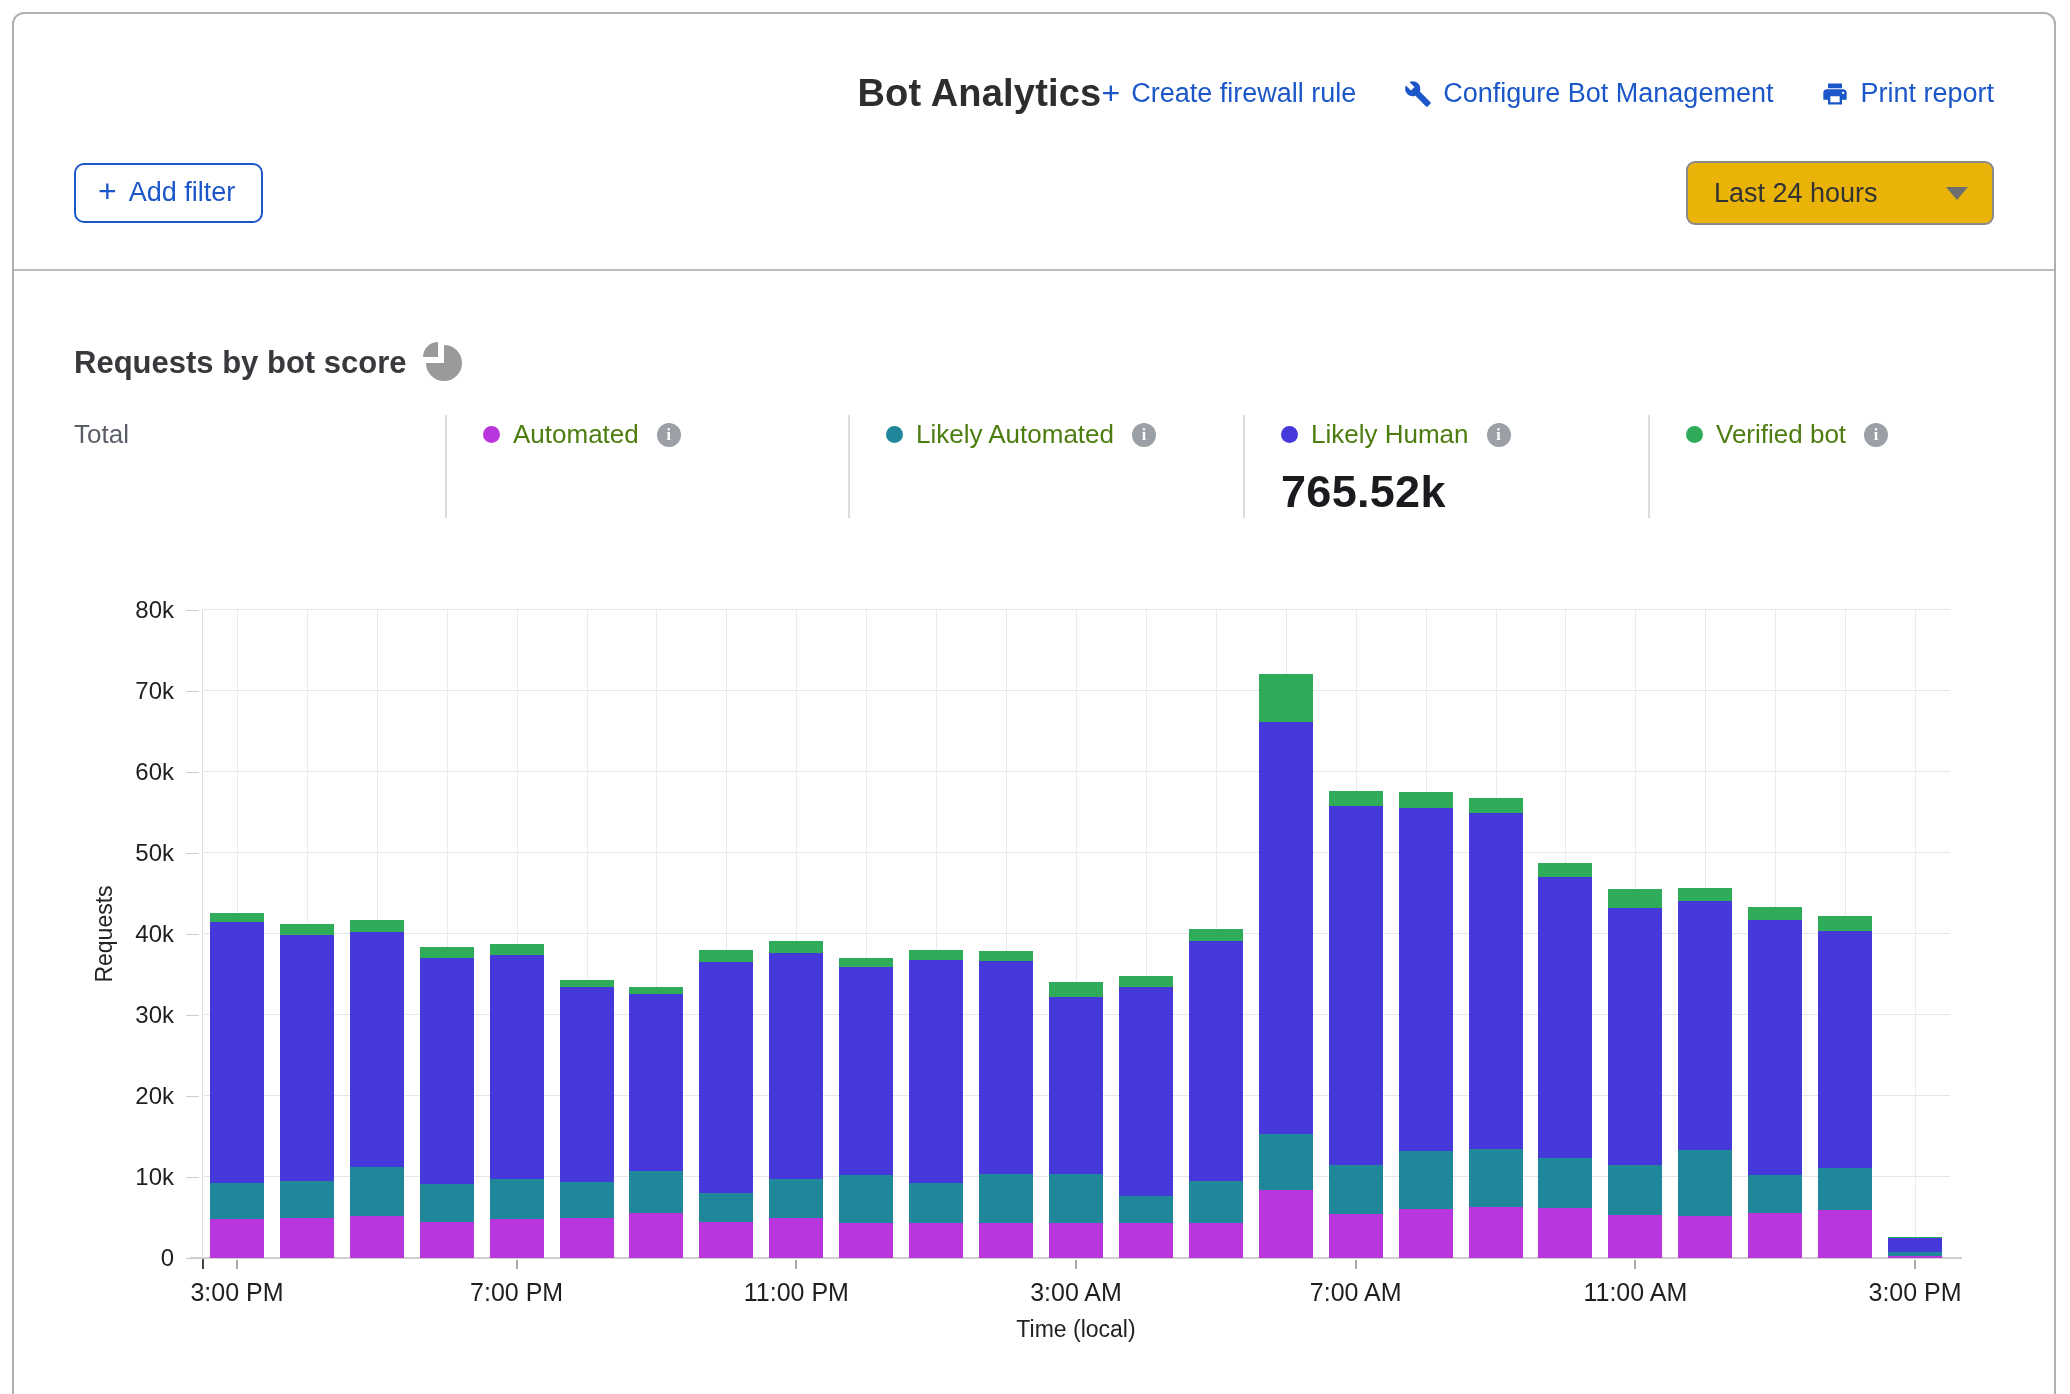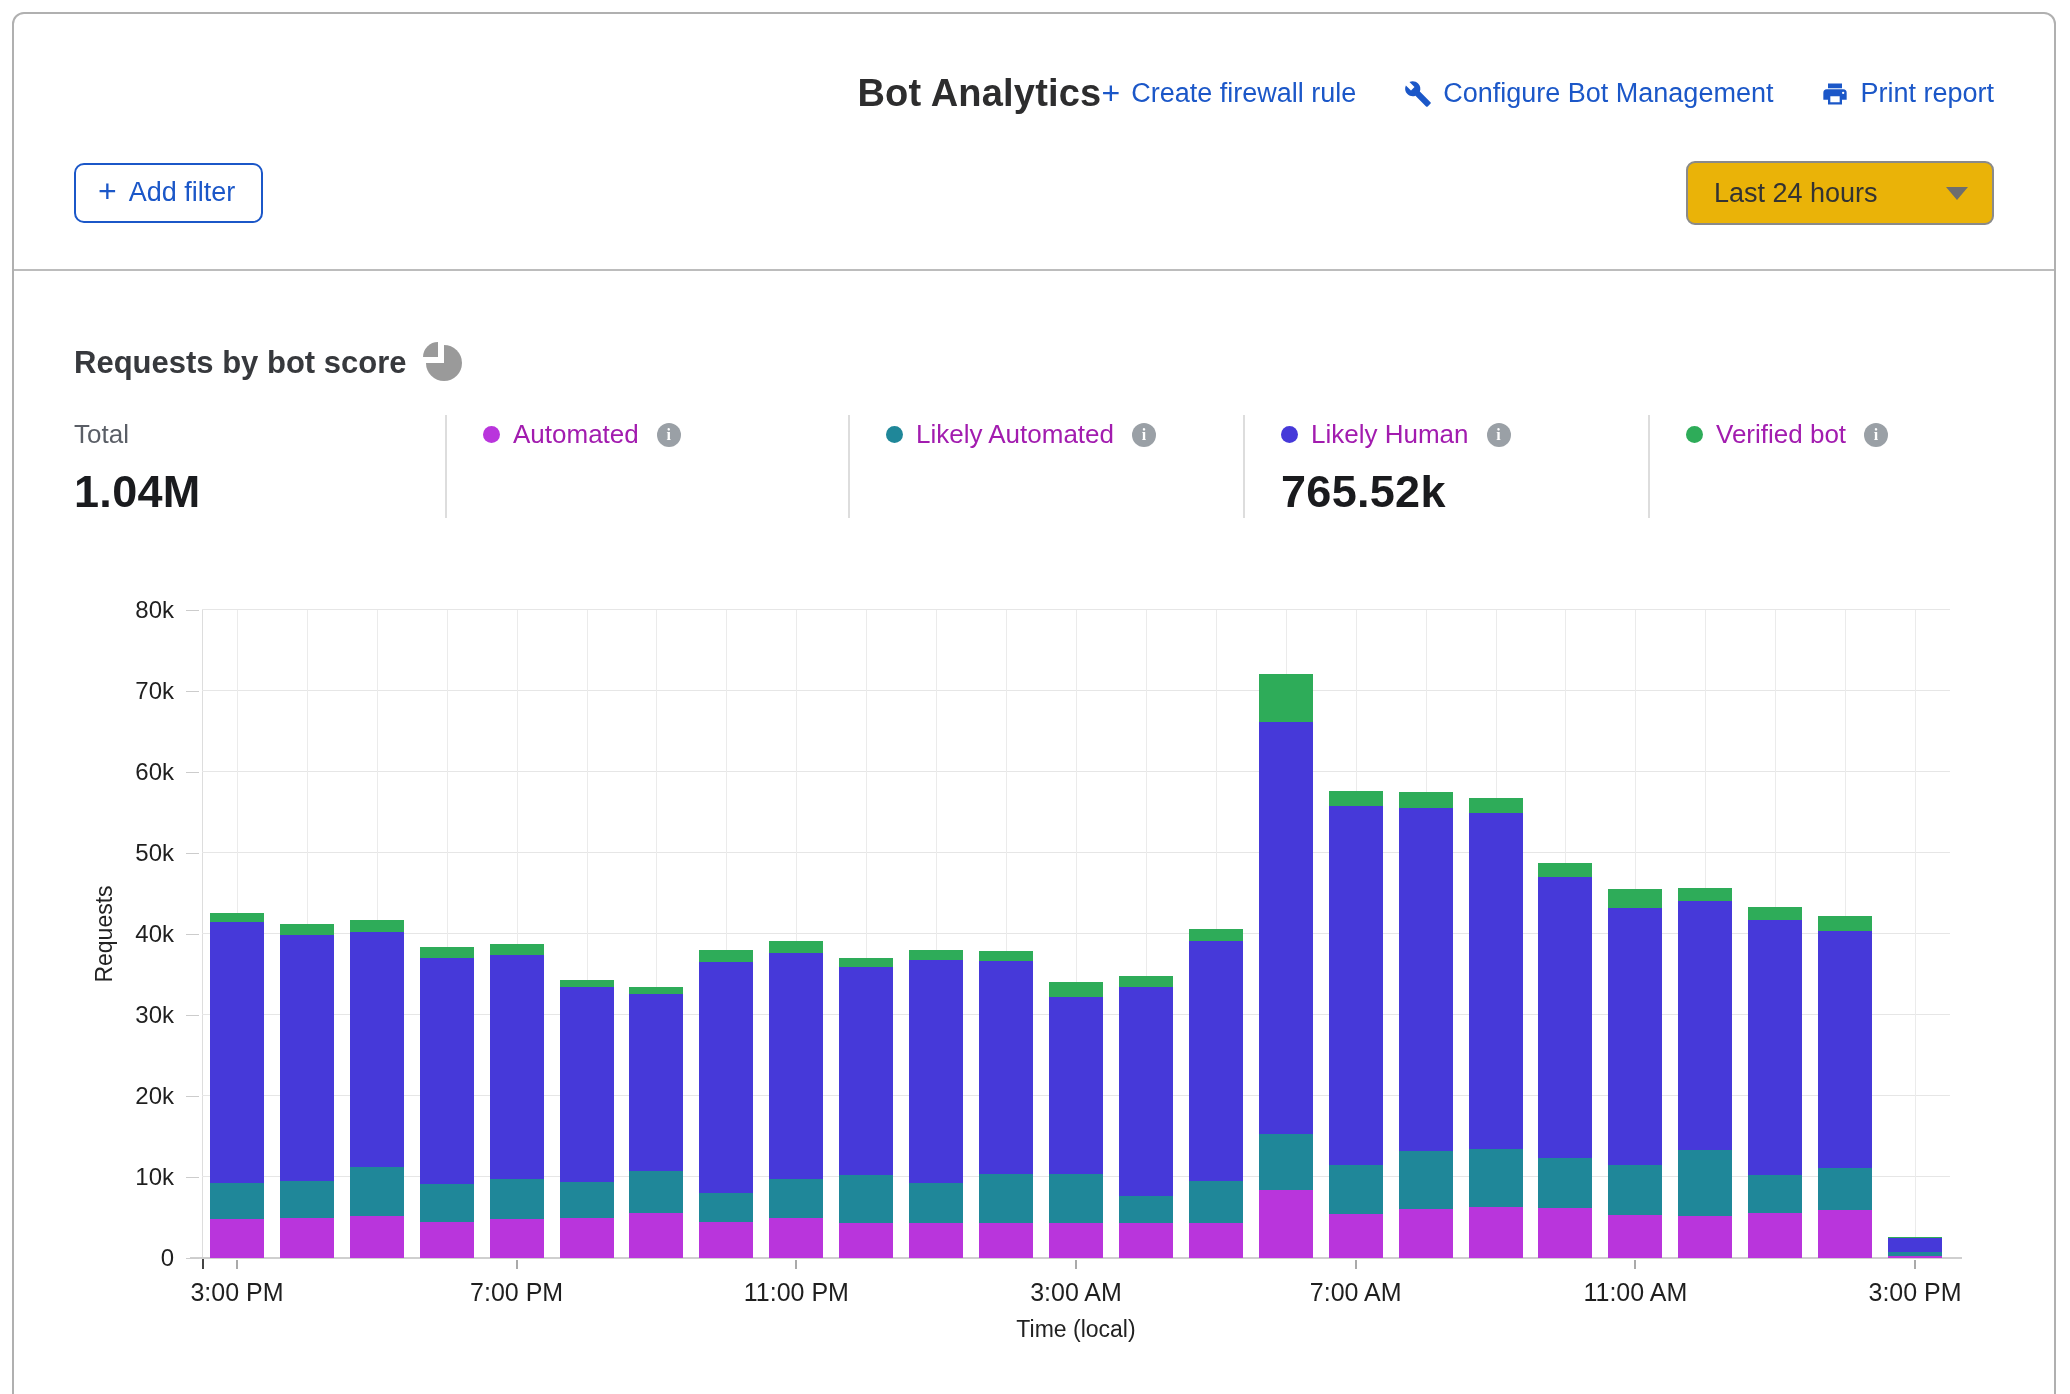--- a/index.html
+++ b/index.html
@@ -31,21 +31,21 @@
   .pie-icon .pie-main { position:absolute; inset:0; border-radius:50%;
       background:conic-gradient(#9a9a9a 0 270deg, transparent 270deg 360deg); }
   .pie-icon .pie-wedge { position:absolute; left:-3px; top:-3px; width:30px; height:30px; border-radius:50%;
       background:conic-gradient(transparent 0 270deg, #9a9a9a 270deg 360deg); }
   .stats-row { margin-top:34px; display:flex; }
   .stat { padding-top:4px; }
   .stat + .stat { border-left:2px solid #ddd; padding-left:36px; }
   .stat-w0 { width:371px; } .stat-w1 { width:403px; } .stat-w2 { width:395px; }
   .stat-w3 { width:405px; } .stat-w4 { width:346px; }
   .stat-label-row { display:flex; align-items:center; gap:13px; }
-  .stat-label { font-size:26px; color:#a21caf; }
+  .stat-label { font-size:26px; color:#4d7c0f; }
   .stat-label.muted { color:#5a5e66; }
   .dot { width:17px; height:17px; border-radius:50%; flex:0 0 auto; }
   .info-icon { width:24px; height:24px; border-radius:50%; background:#9aa0a6; color:#fff;
                font-size:16px; font-weight:700; display:flex; align-items:center; justify-content:center;
                margin-left:5px; font-family:"Liberation Serif", serif; }
   .stat-value { margin-top:16px; font-size:45px; font-weight:700; color:#1a1b1e; letter-spacing:.3px; }
   
   #chart { position:relative; margin-top:40px; height:790px; }
   .plot { position:absolute; left:128px; top:52px; width:1748px; height:648px; }
   .hgrid { position:absolute; left:0; width:100%; height:1px; background:#e6e6e6; }
@@ -113,21 +113,20 @@
         <span class="pie-main"></span>
           <span class="pie-wedge"></span>
       </span>
     </div>
 
     <div class="stats-row">
       <div class="stat stat-w0">
         <div class="stat-label-row">
           <span class="stat-label muted">Total</span>
         </div>
-        <div class="stat-value">1.04M</div>
       </div>
       <div class="stat stat-w1">
         <div class="stat-label-row">
           <span class="dot" id="dot-0" style="background: rgb(185, 53, 220);"></span>
           <span class="stat-label">Automated</span>
           <span class="info-icon">i</span>
         </div>
       </div>
       <div class="stat stat-w2">
         <div class="stat-label-row">

